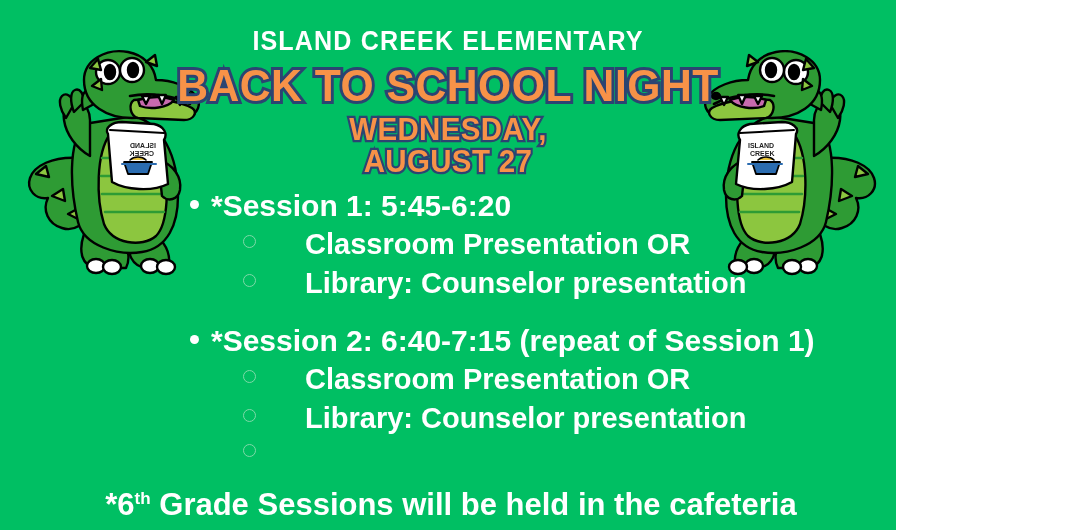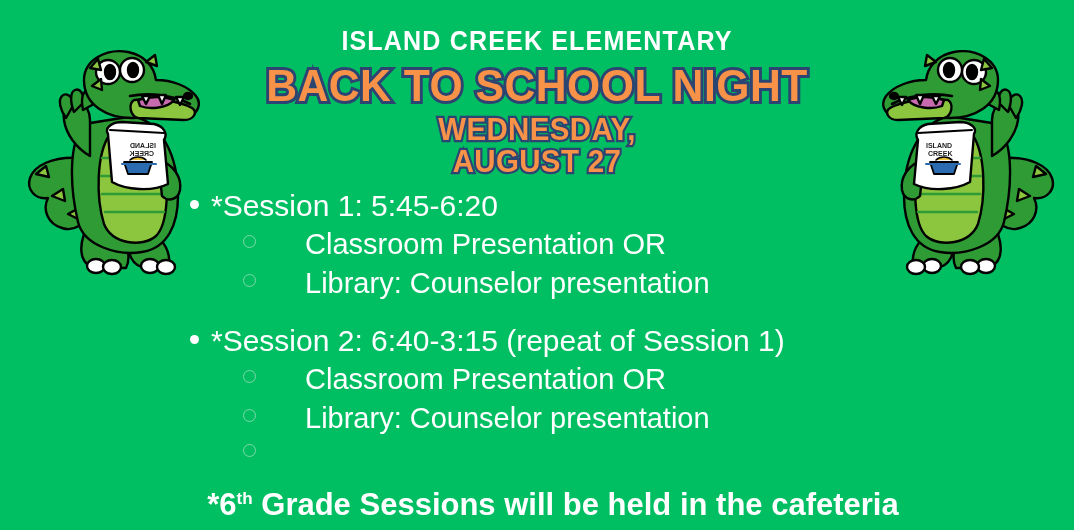--- a/index.html
+++ b/index.html
@@ -7,21 +7,21 @@
     padding: 0;
   }
   body {
     width: 1074px;
     height: 530px;
     overflow: hidden;
     font-family: "Liberation Sans", sans-serif;
   }
   .flyer {
     position: relative;
-    width: 1074px;
+    width: 896px;
     height: 530px;
     background: #00BF63;
     overflow: hidden;
   }
 
   
   .mascot {
     position: absolute;
     top: 38px;
     width: 190px;
@@ -86,21 +86,21 @@
     top: 186px;
     left: 0;
     width: 100%;
     color: #FFFFFF;
   }
   .list-block { margin: 0; }
 
   .bullet-row {
     display: flex;
     align-items: baseline;
-    font-weight: normal;
+    font-weight: bold;
     font-family: "Liberation Sans", sans-serif;
     white-space: nowrap;
     text-align: right;
   }
 
   .lvl1 {
     padding-left: 190px;
     font-size: 30px;
     line-height: 39px;
   }
@@ -139,21 +139,21 @@
   .empty-bullet-row {
     display: flex;
     padding-left: 243px;
     height: 36px;
     align-items: center;
   }
 
   .footnote {
     position: absolute;
     top: 487px;
-    left: 16px;
+    left: 3px;
     width: 100%;
     text-align: center;
     color: #FFFFFF;
     font-size: 31px;
     font-weight: bold;
     font-family: "Liberation Sans", sans-serif;
     white-space: nowrap;
   }
   .footnote sup {
     font-size: 0.55em;
@@ -306,21 +306,21 @@
         <span class="dot-hollow"></span>
         <span>Library: Counselor presentation</span>
       </div>
     </div>
 
     <div class="spacer-row"></div>
 
     <div class="list-block">
       <div class="bullet-row lvl1">
         <span class="dot-solid"></span>
-        <span>*Session 2:  6:40-3:15 (repeat of Session 1)</span>
+        <span>*Session 2:  6:40-7:15 (repeat of Session 1)</span>
       </div>
       <div class="bullet-row lvl2">
         <span class="dot-hollow"></span>
         <span>Classroom Presentation  OR</span>
       </div>
       <div class="bullet-row lvl2">
         <span class="dot-hollow"></span>
         <span>Library: Counselor presentation</span>
       </div>
       <div class="empty-bullet-row">

